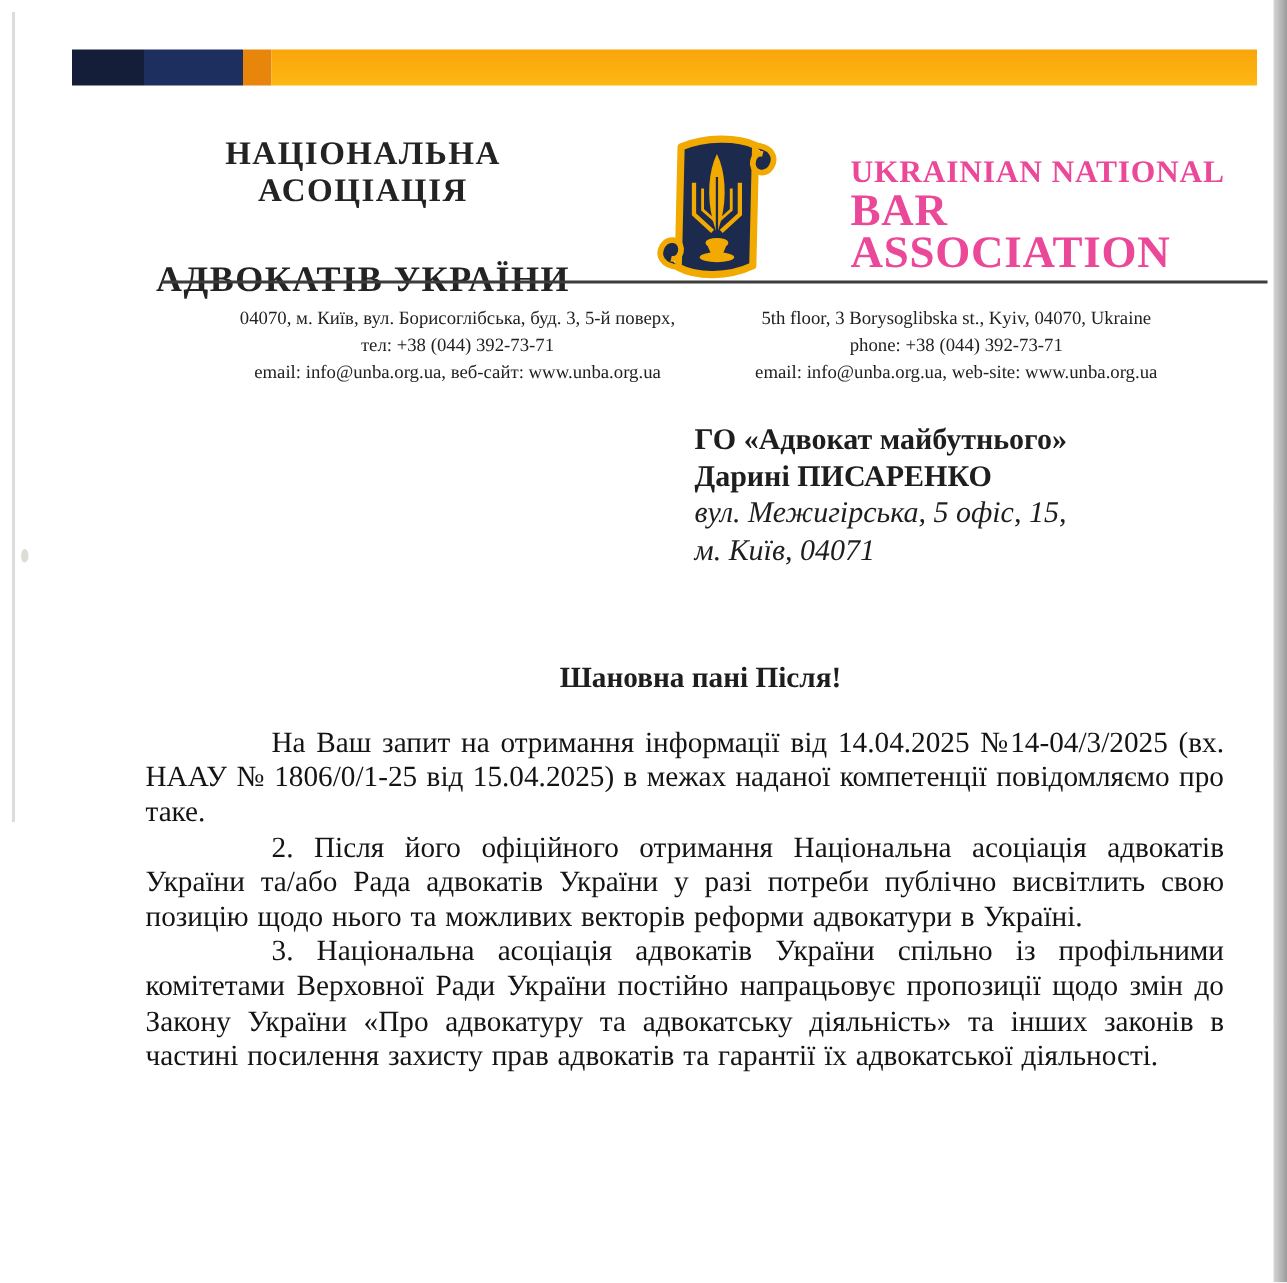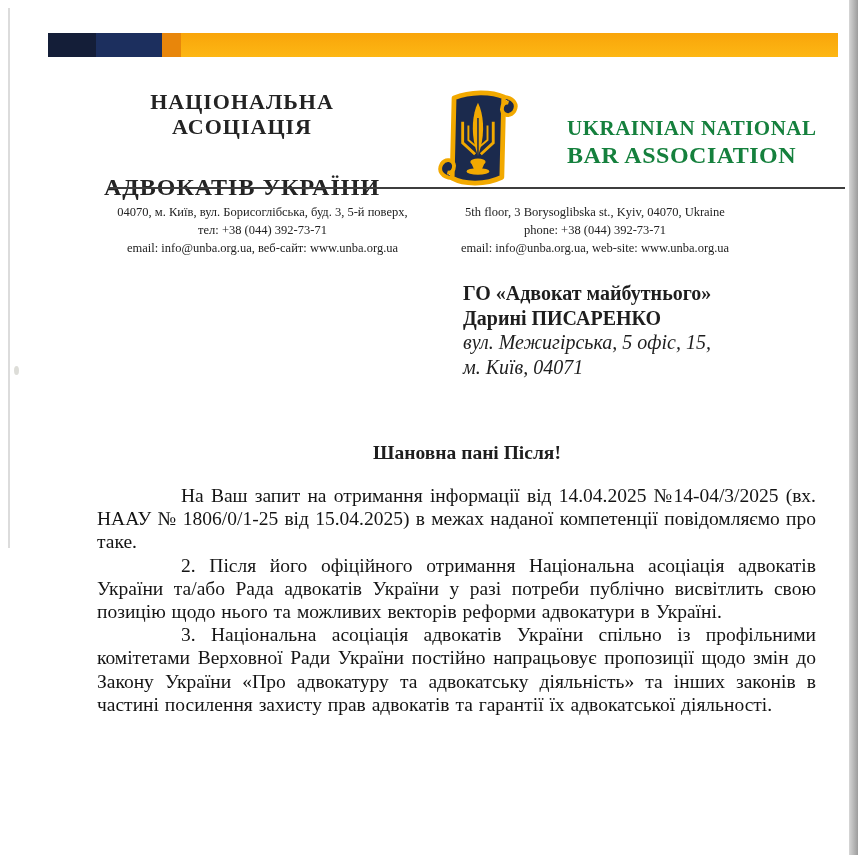--- a/index.html
+++ b/index.html
@@ -41,33 +41,33 @@
     display: flex; justify-content: space-between; align-items: center;
   }
   .org-ua {
     width: 290px; text-align: center; font-weight: bold; color: #232323;
     margin-top: 14px;
   }
   .org-ua .l1 { font-size: 22px; letter-spacing: 1px; line-height: 25px; }
   .org-ua .l2 { font-size: 24px; letter-spacing: 1px; line-height: 28px; margin-top: 34px; }
   .logo-wrap { width: 86px; height: 102px; margin-top: 2px; }
   .org-en {
-    width: 250px; text-align: left; font-weight: bold; color: #15803d;
+    width: 250px; text-align: left; font-weight: bold; color: #ec4899;
     margin-top: 8px;
   }
   .org-en .l1 { font-size: 21px; letter-spacing: .5px; line-height: 25px; }
-  .org-en .l2 { font-size: 24px; letter-spacing: .5px; line-height: 28px; }
+  .org-en .l2 { font-size: 30px; letter-spacing: .5px; line-height: 28px; }
   .rule {
     position: absolute; left: 108px; top: 187px; width: 737px; height: 2px;
     background: #3d3d3d;
   }
   
   .contacts {
     position: absolute; left: 90px; top: 203px; width: 750px;
-    display: flex; justify-content: flex-start;
+    display: flex; justify-content: center;
   }
   .contact { font-size: 12.5px; line-height: 18px; text-align: center; color: #222; }
   .contact.ua { width: 345px; }
   .contact.en { width: 320px; }
   
   .recipient {
     position: absolute; left: 463px; top: 281px; width: 330px;
     font-size: 20px; line-height: 24.5px;
   }
   .recipient .b { font-weight: bold; }

